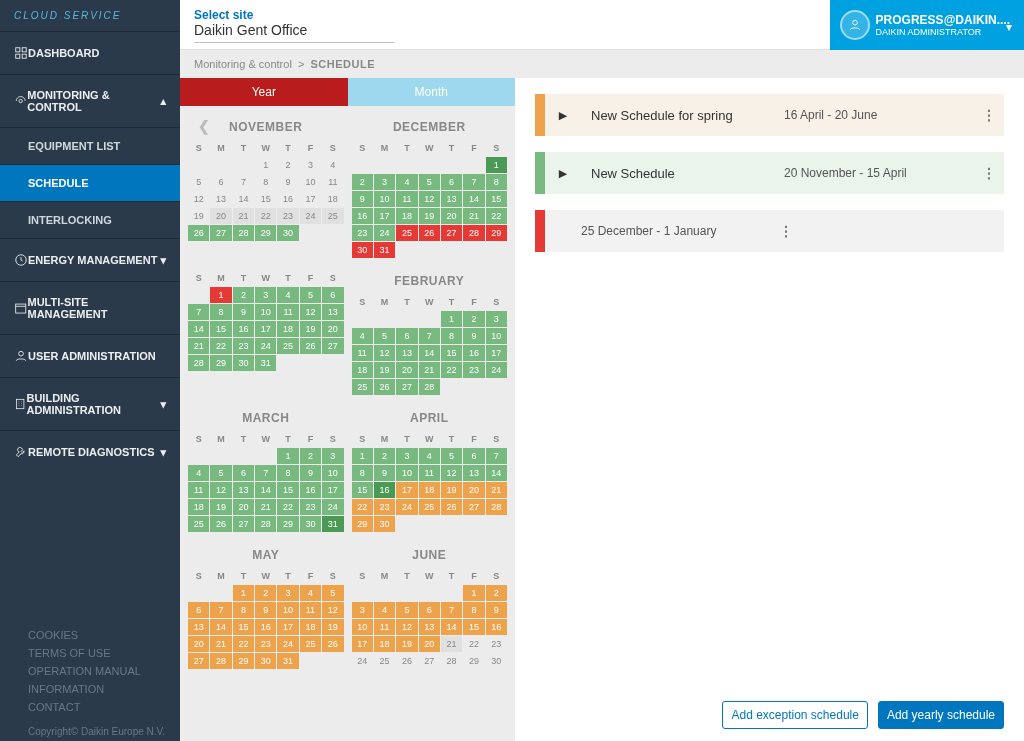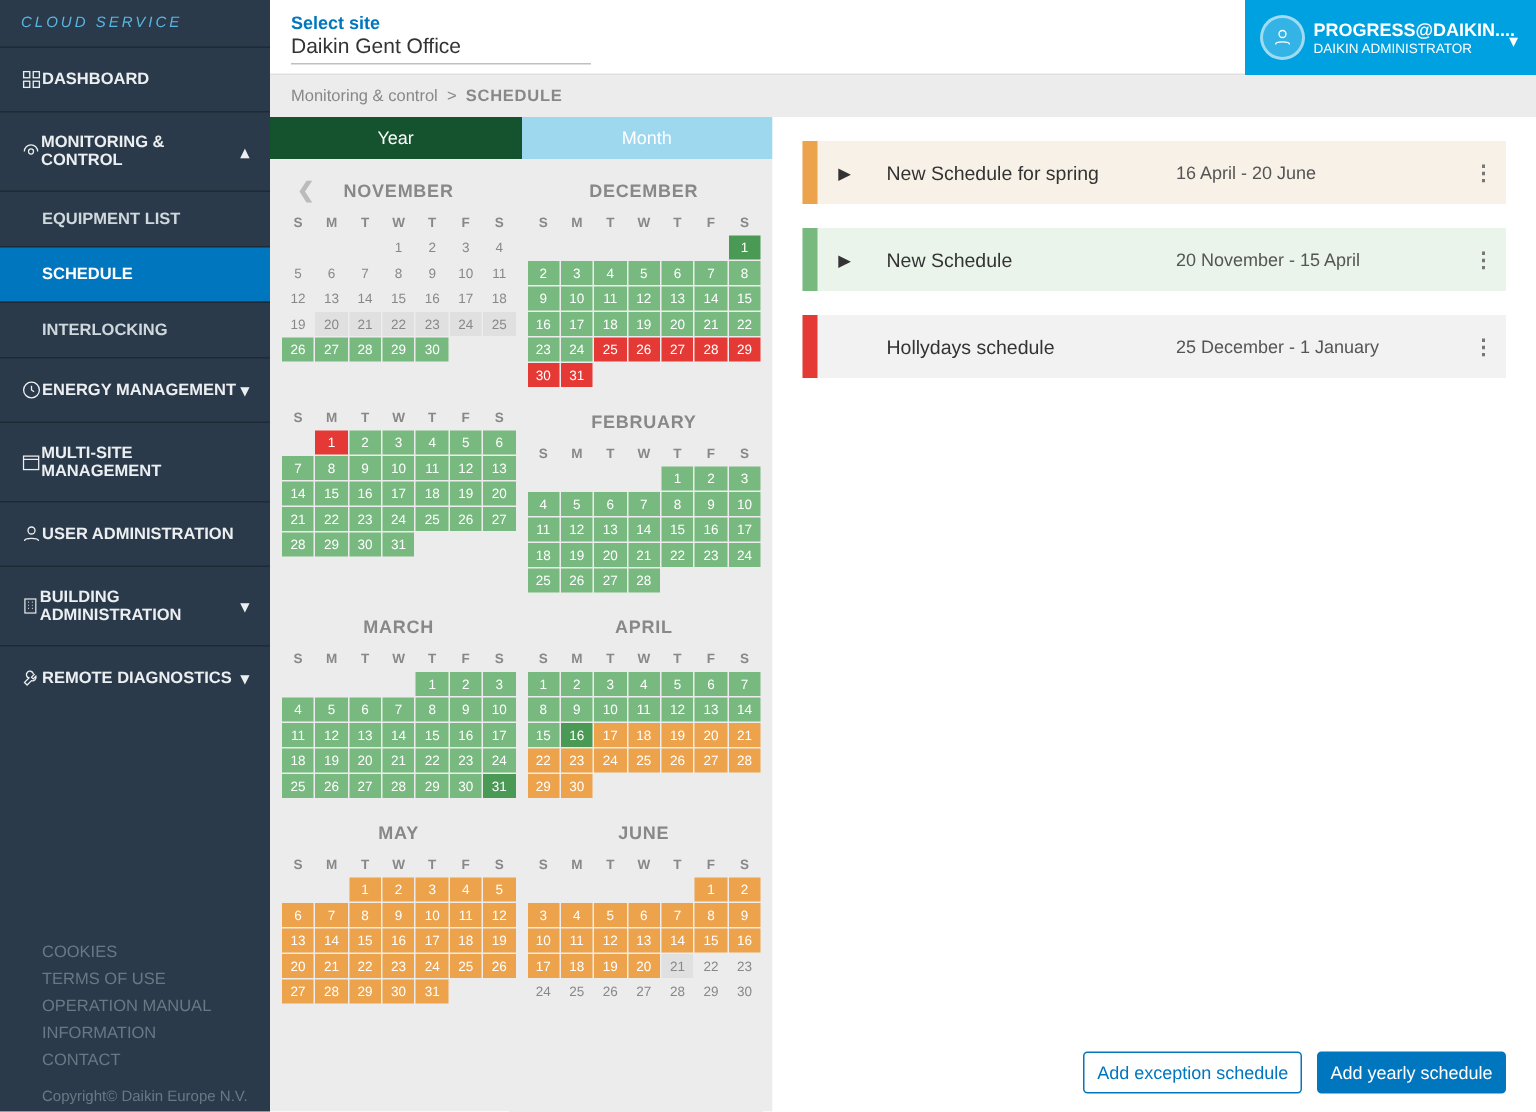--- a/index.html
+++ b/index.html
@@ -28,21 +28,21 @@
 .userbox .role { font-size: 9px; }
 .userbox .chev { position: absolute; right: 12px; top: 20px; }
 
 .breadcrumb { background: #ececec; padding: 8px 14px; font-size: 11px; color: #888; }
 .breadcrumb b { color: #888; font-weight: bold; letter-spacing: 0.5px;}
 
 .content { flex: 1; display: flex; overflow: hidden; }
 .calcol { width: 335px; background: #ececec; display: flex; flex-direction: column; position: relative;}
 .tabs { display: flex; }
 .tab { flex: 1; text-align: center; padding: 7px 0; font-size: 12px; color: #fff; cursor: pointer; }
-.tab.year { background: #14532d; }
+.tab.year { background: #b91c1c; }
 .tab.month { background: #9ed8ef; }
 .calwrap { flex:1; overflow-y: auto; padding: 10px 8px; direction:ltr;}
 .calwrap::-webkit-scrollbar { width: 14px; }
 .calwrap::-webkit-scrollbar-track { background: #e5e5e5; border-left:1px solid #ccc;}
 .calwrap::-webkit-scrollbar-thumb { background: #bdbdbd; border: 2px solid #e5e5e5; border-radius: 2px;}
 .months { display: grid; grid-template-columns: 1fr 1fr; gap: 12px 8px; }
 .month-block { background: #ececec; }
 .month-name { text-align: center; font-weight: bold; color: #888; font-size: 12px; padding: 4px 0 6px; letter-spacing: 0.5px; position:relative;}
 .month-nav { position:absolute; left:10px; top:2px; color:#bbb; font-size:14px; cursor:pointer;}
 .daygrid { display: grid; grid-template-columns: repeat(7, 1fr); gap: 1px; }
@@ -580,21 +580,20 @@
           <div class="sched-item green">
             <div class="sched-stripe"></div>
             <div class="sched-expand">▶</div>
             <div class="sched-name">New Schedule</div>
             <div class="sched-range">20 November - 15 April</div>
             <div class="sched-menu">⋮</div>
           </div>
           <div class="sched-item red">
             <div class="sched-stripe"></div>
             <div class="sched-expand"></div>
-            <div class="sched-name">Hollydays schedule</div>
             <div class="sched-range">25 December - 1 January</div>
             <div class="sched-menu">⋮</div>
           </div>
         </div>
       <div class="bottom-actions">
         <div class="btn outline">Add exception schedule</div>
         <div class="btn solid">Add yearly schedule</div>
       </div>
     </div>
   </div>

